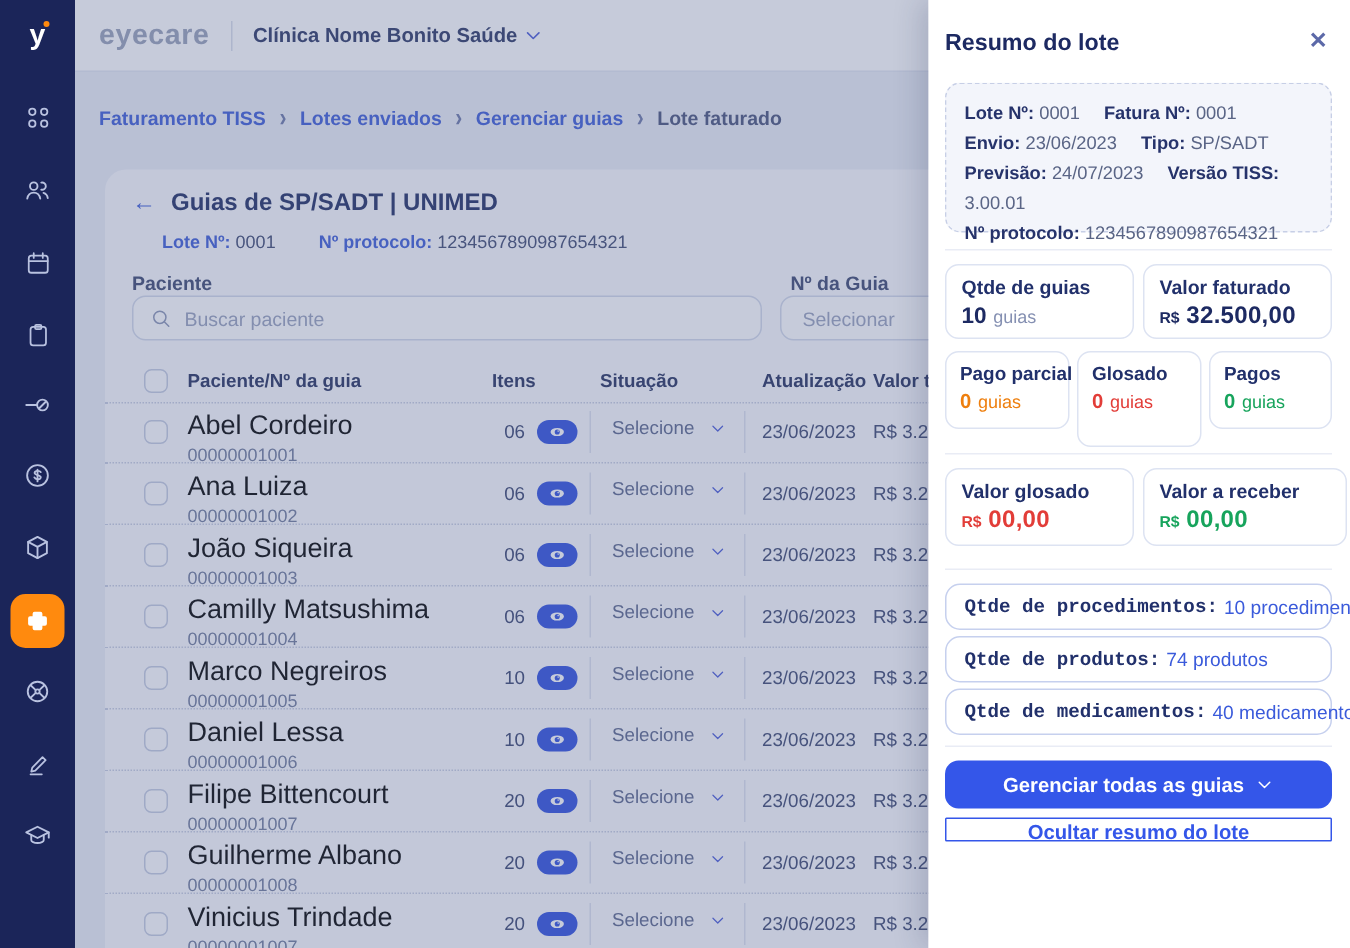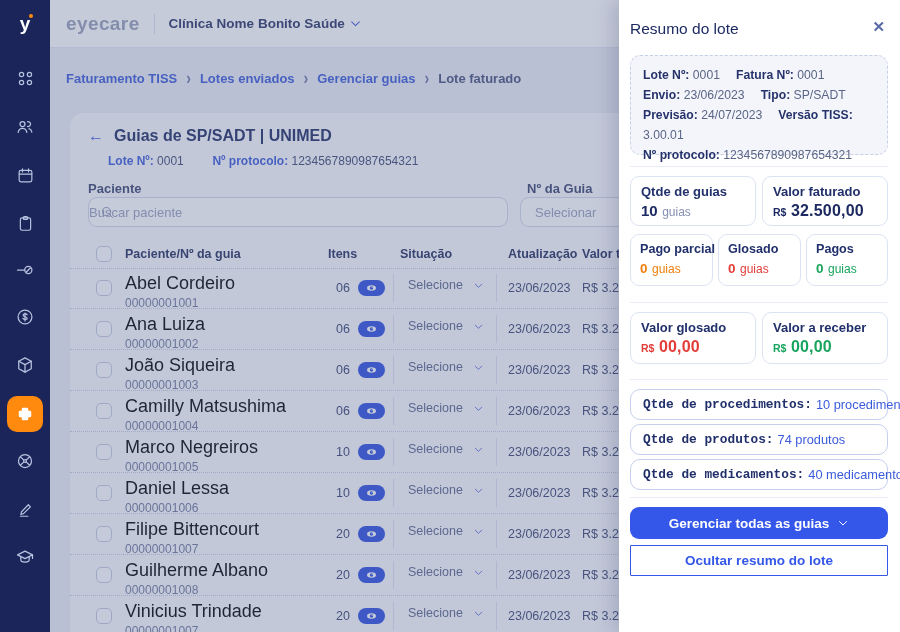--- a/index.html
+++ b/index.html
@@ -69,21 +69,21 @@
   .date{position:absolute;left:438px;top:13px;font-size:12.5px;color:#3c4770;}
   .valor{position:absolute;left:512px;top:13px;font-size:12.5px;color:#3c4770;white-space:nowrap;}
 
   
   .dim-overlay{position:absolute;left:50px;top:0;width:569px;height:632px;
                background:rgba(92,106,149,.35);z-index:50;pointer-events:none;}
 
   
   .panel{position:absolute;left:619px;top:0;width:281px;height:632px;background:#fff;z-index:60;
          box-shadow:-6px 0 18px rgba(28,39,80,.18);}
-  .panel-title{position:absolute;left:11px;top:20px;margin:0;font-size:15.5px;font-weight:400;color:#1d2a62;}
+  .panel-title{position:absolute;left:11px;top:20px;margin:0;font-size:15.5px;font-weight:700;color:#1d2a62;}
   .close-x{position:absolute;right:15px;top:18px;font-size:15px;color:#5c69a8;cursor:pointer;font-weight:600;}
   .infobox{position:absolute;left:11px;top:55px;width:258px;height:100px;box-sizing:border-box;
            border:1.5px dashed #c7cfe6;border-radius:10px;background:#f3f5fb;padding:9px 12px;
            font-size:12.2px;line-height:20px;color:#5a6586;}
   .infobox b{color:#26336b;font-weight:700;}
   .infobox .gap{display:inline-block;width:16px;}
   .divider{position:absolute;left:11px;width:258px;height:1px;background:#e9ecf5;}
   .card{position:absolute;box-sizing:border-box;border:1px solid #dde3f2;border-radius:9px;background:#fff;
         padding:7px 10px;}
   .card .clabel{font-size:13px;font-weight:600;color:#21306b;margin-bottom:3px;white-space:nowrap;}
@@ -96,21 +96,21 @@
   .c-green .num,.c-green .unit,.c-green .cur,.c-green .amt{color:#17a45c;}
   .pill{position:absolute;left:11px;width:258px;height:31px;box-sizing:border-box;border:1px solid #c6d0ee;
         border-radius:10px;background:#fff;display:flex;align-items:center;padding:0 12px;
         font-size:12.8px;white-space:nowrap;cursor:default;}
   .pill b{color:#21306b;font-weight:700;margin-right:4px;font-family:Liberation Mono, monospace;}
   .pill span{color:#3b5bdb;}
   .btn-primary{position:absolute;left:11px;top:507px;width:258px;height:32px;border:none;border-radius:9px;
                background:#3456e9;color:#fff;font-family:inherit;font-size:13.5px;font-weight:700;cursor:pointer;
                display:flex;align-items:center;justify-content:center;gap:8px;}
   .btn-primary svg{stroke:#fff;fill:none;stroke-width:2;stroke-linecap:round;stroke-linejoin:round;}
-  .btn-secondary{position:absolute;left:11px;top:545px;width:258px;height:31px;box-sizing:border-box;
+  .btn-secondary{position:absolute;left:11px;top:545px;width:258px;height:16px;box-sizing:border-box;
                  border:1.5px solid #3456e9;border-radius:1px;background:#fff;color:#3456e9;
                  font-family:inherit;font-size:13.5px;font-weight:700;cursor:pointer;}
 </style>
 </head>
 <body>
 
 <div class="app">
 
   <aside class="sidebar">
     <div class="ylogo">
@@ -221,21 +221,21 @@
     </div>
     <div class="lot-line">
       <span class="lbl">Lote Nº:</span>
       <span>0001</span>
       <span class="gap"></span>
       <span class="lbl">Nº protocolo:</span>
       <span>1234567890987654321</span>
     </div>
 
     <label class="f-label" style="left:18px;top:68px">Paciente</label>
-    <div class="inputbox" style="left:18px;top:84px;width:420px;">
+    <div class="inputbox" style="left:18px;top:84px;width:420px;padding-left:34px">
       <svg style="position:absolute;left:11px;top:7px" width="15" height="15" viewBox="0 0 24 24">
           <circle cx="10.5" cy="10.5" r="6.5"></circle>
           <path d="M15.5 15.5L20 20"></path>
         </svg>
       <span>Buscar paciente</span>
     </div>
 
     <label class="f-label" style="left:457px;top:68px">Nº da Guia</label>
     <div class="inputbox" style="left:450px;top:84px;width:200px;padding-left:14px">
       <span>Selecionar</span>
@@ -507,36 +507,36 @@
     </div>
     <div class="card" style="left:143px;top:176px;width:126px;height:50px">
       <div class="clabel">Valor faturado</div>
       <div><span class="cur">R$</span> <span class="amt">32.500,00</span></div>
     </div>
 
     <div class="card c-orange" style="left:11px;top:234px;width:83px;height:52px;padding:7px 9px">
       <div class="clabel" style="font-size:12.6px">Pago parcial</div>
       <div><span class="num" style="font-size:13.5px">0</span> <span class="unit">guias</span></div>
     </div>
-    <div class="card c-red" style="left:99px;top:234px;width:83px;height:52px;padding:7px 9px">
+    <div class="card c-red" style="left:99px;top:234px;width:83px;height:64px;padding:7px 9px">
       <div class="clabel" style="font-size:12.6px">Glosado</div>
       <div><span class="num" style="font-size:13.5px">0</span> <span class="unit">guias</span></div>
     </div>
     <div class="card c-green" style="left:187px;top:234px;width:82px;height:52px;padding:7px 9px">
       <div class="clabel" style="font-size:12.6px">Pagos</div>
       <div><span class="num" style="font-size:13.5px">0</span> <span class="unit">guias</span></div>
     </div>
 
     <div class="divider" style="top:302px"></div>
 
     <div class="card c-red" style="left:11px;top:312px;width:126px;height:52px">
       <div class="clabel">Valor glosado</div>
       <div><span class="cur">R$</span> <span class="amt">00,00</span></div>
     </div>
-    <div class="card c-green" style="left:143px;top:312px;width:126px;height:52px">
+    <div class="card c-green" style="left:143px;top:312px;width:136px;height:52px">
       <div class="clabel">Valor a receber</div>
       <div><span class="cur">R$</span> <span class="amt">00,00</span></div>
     </div>
 
     <div class="divider" style="top:379px"></div>
 
     <div class="pill" style="top:389px">
       <b>Qtde de procedimentos:</b>
         <span>10 procedimentos</span>
     </div>

